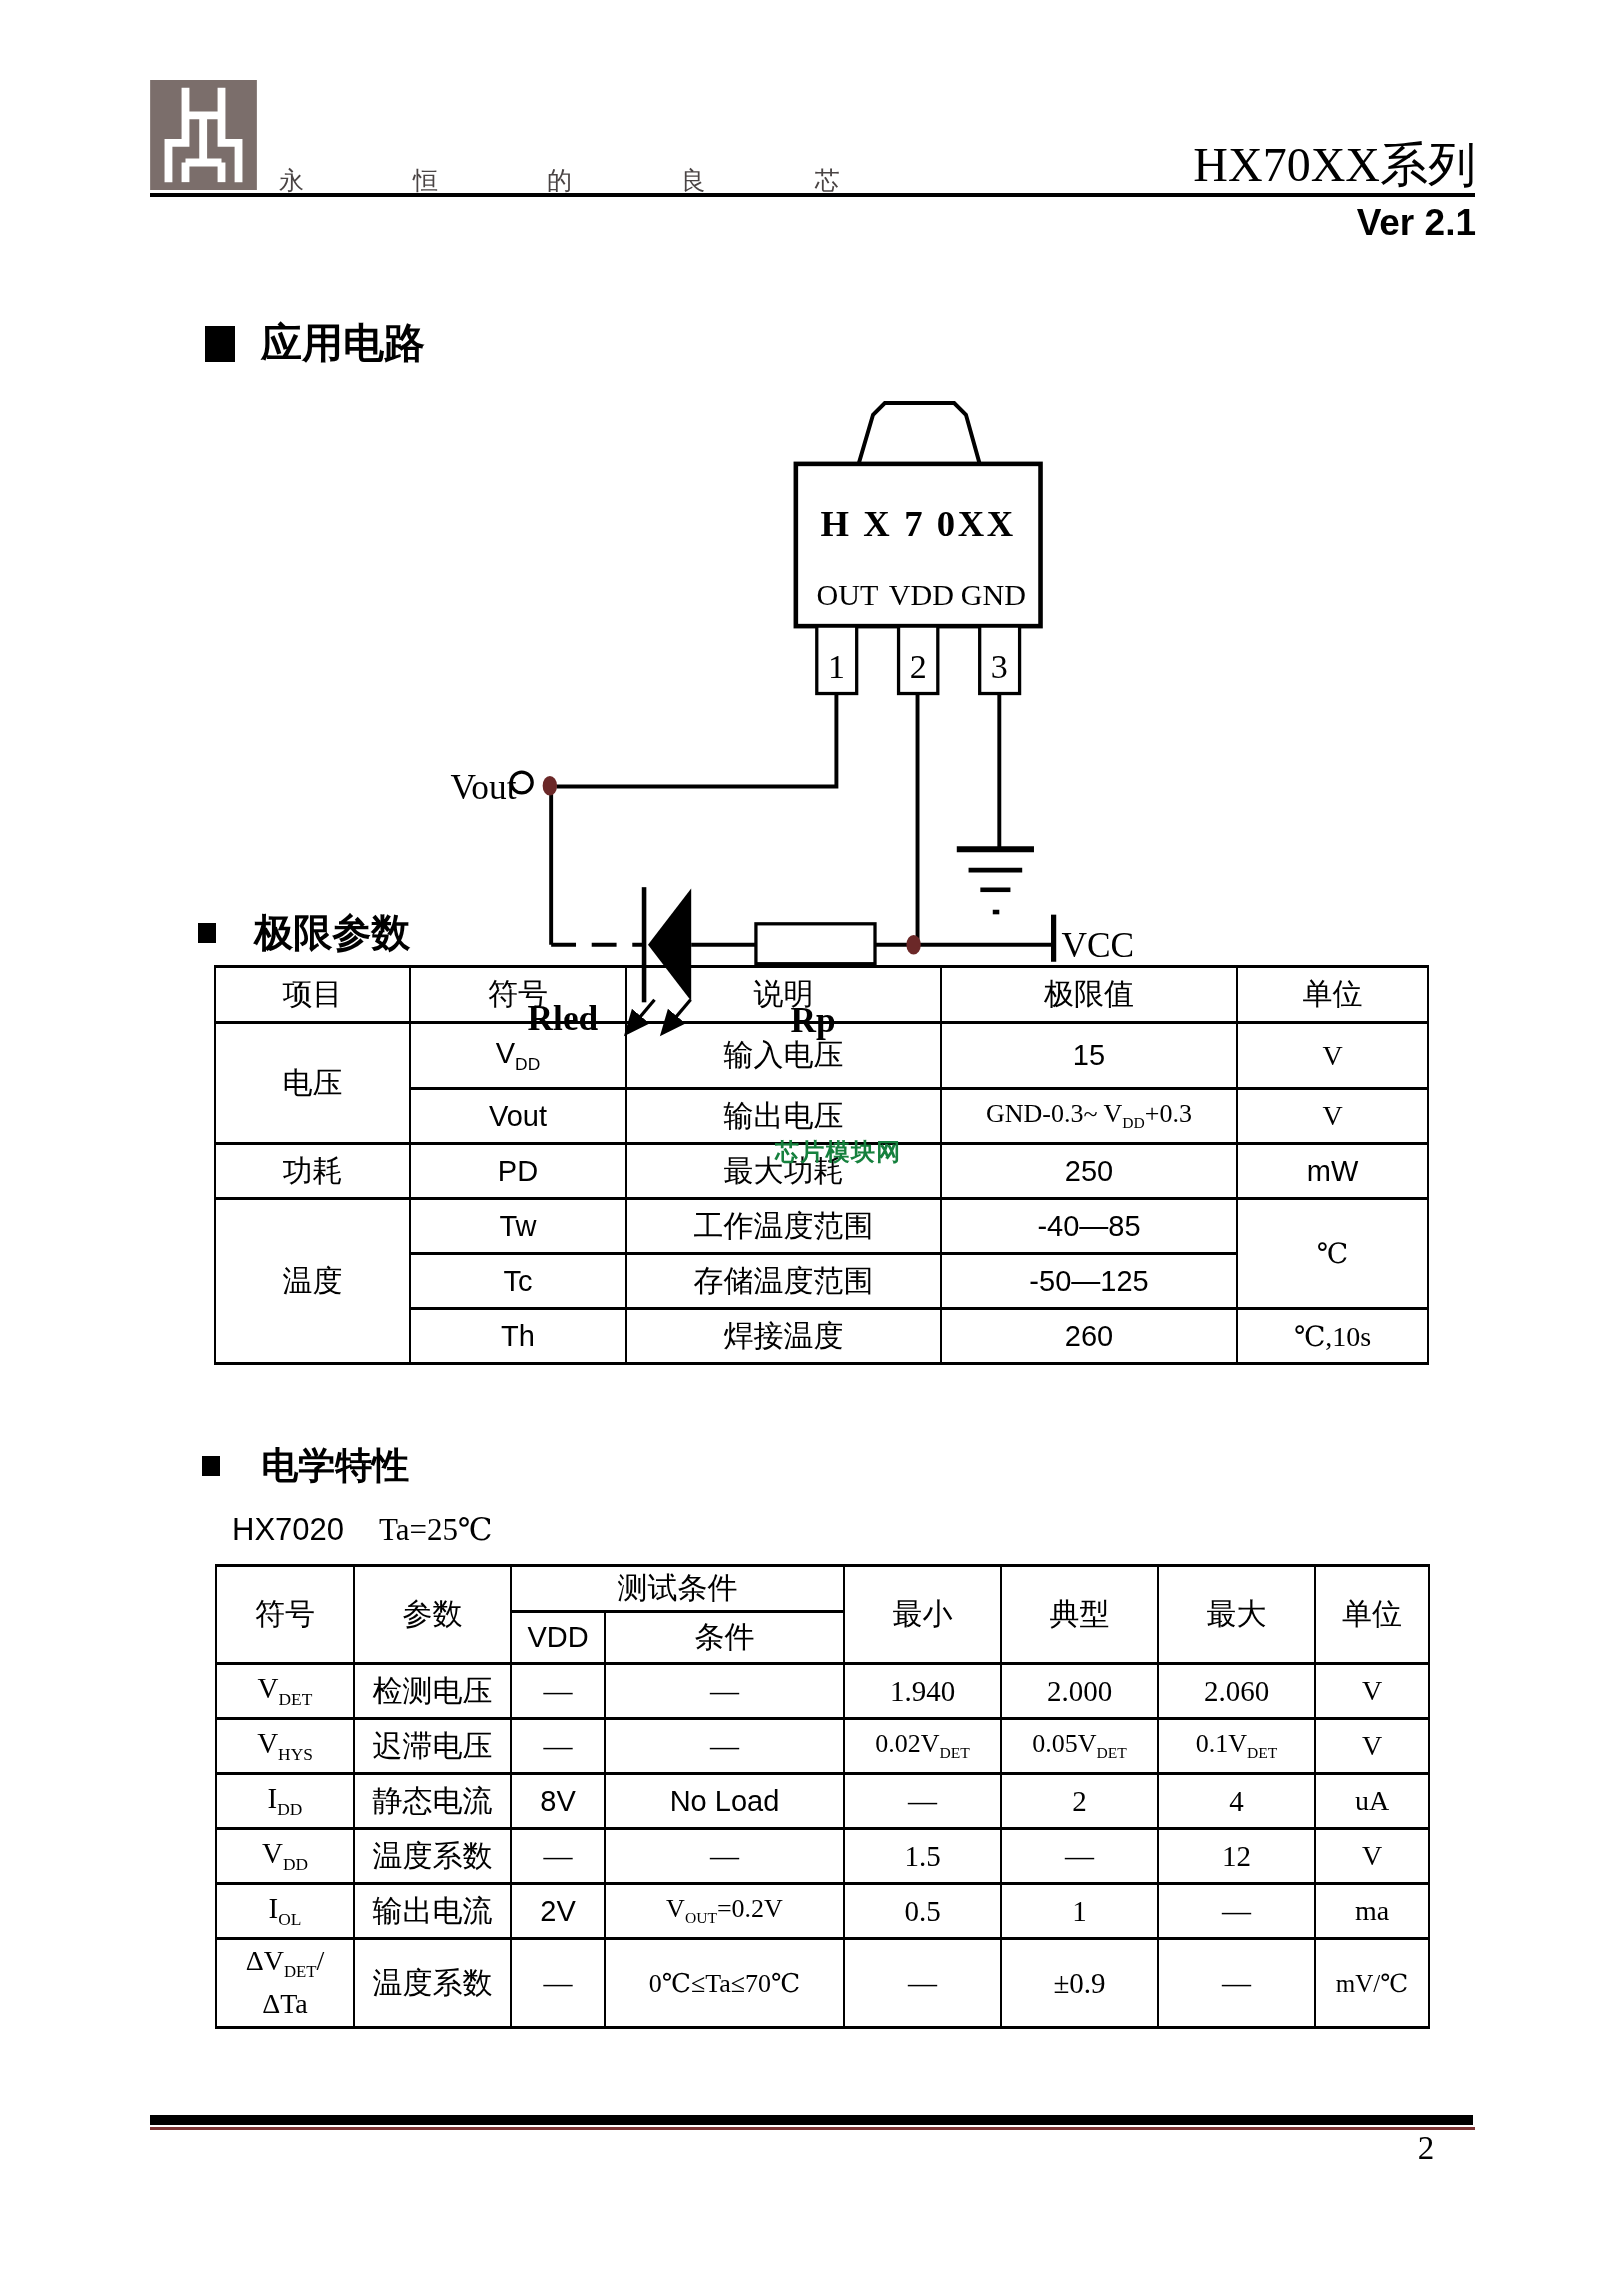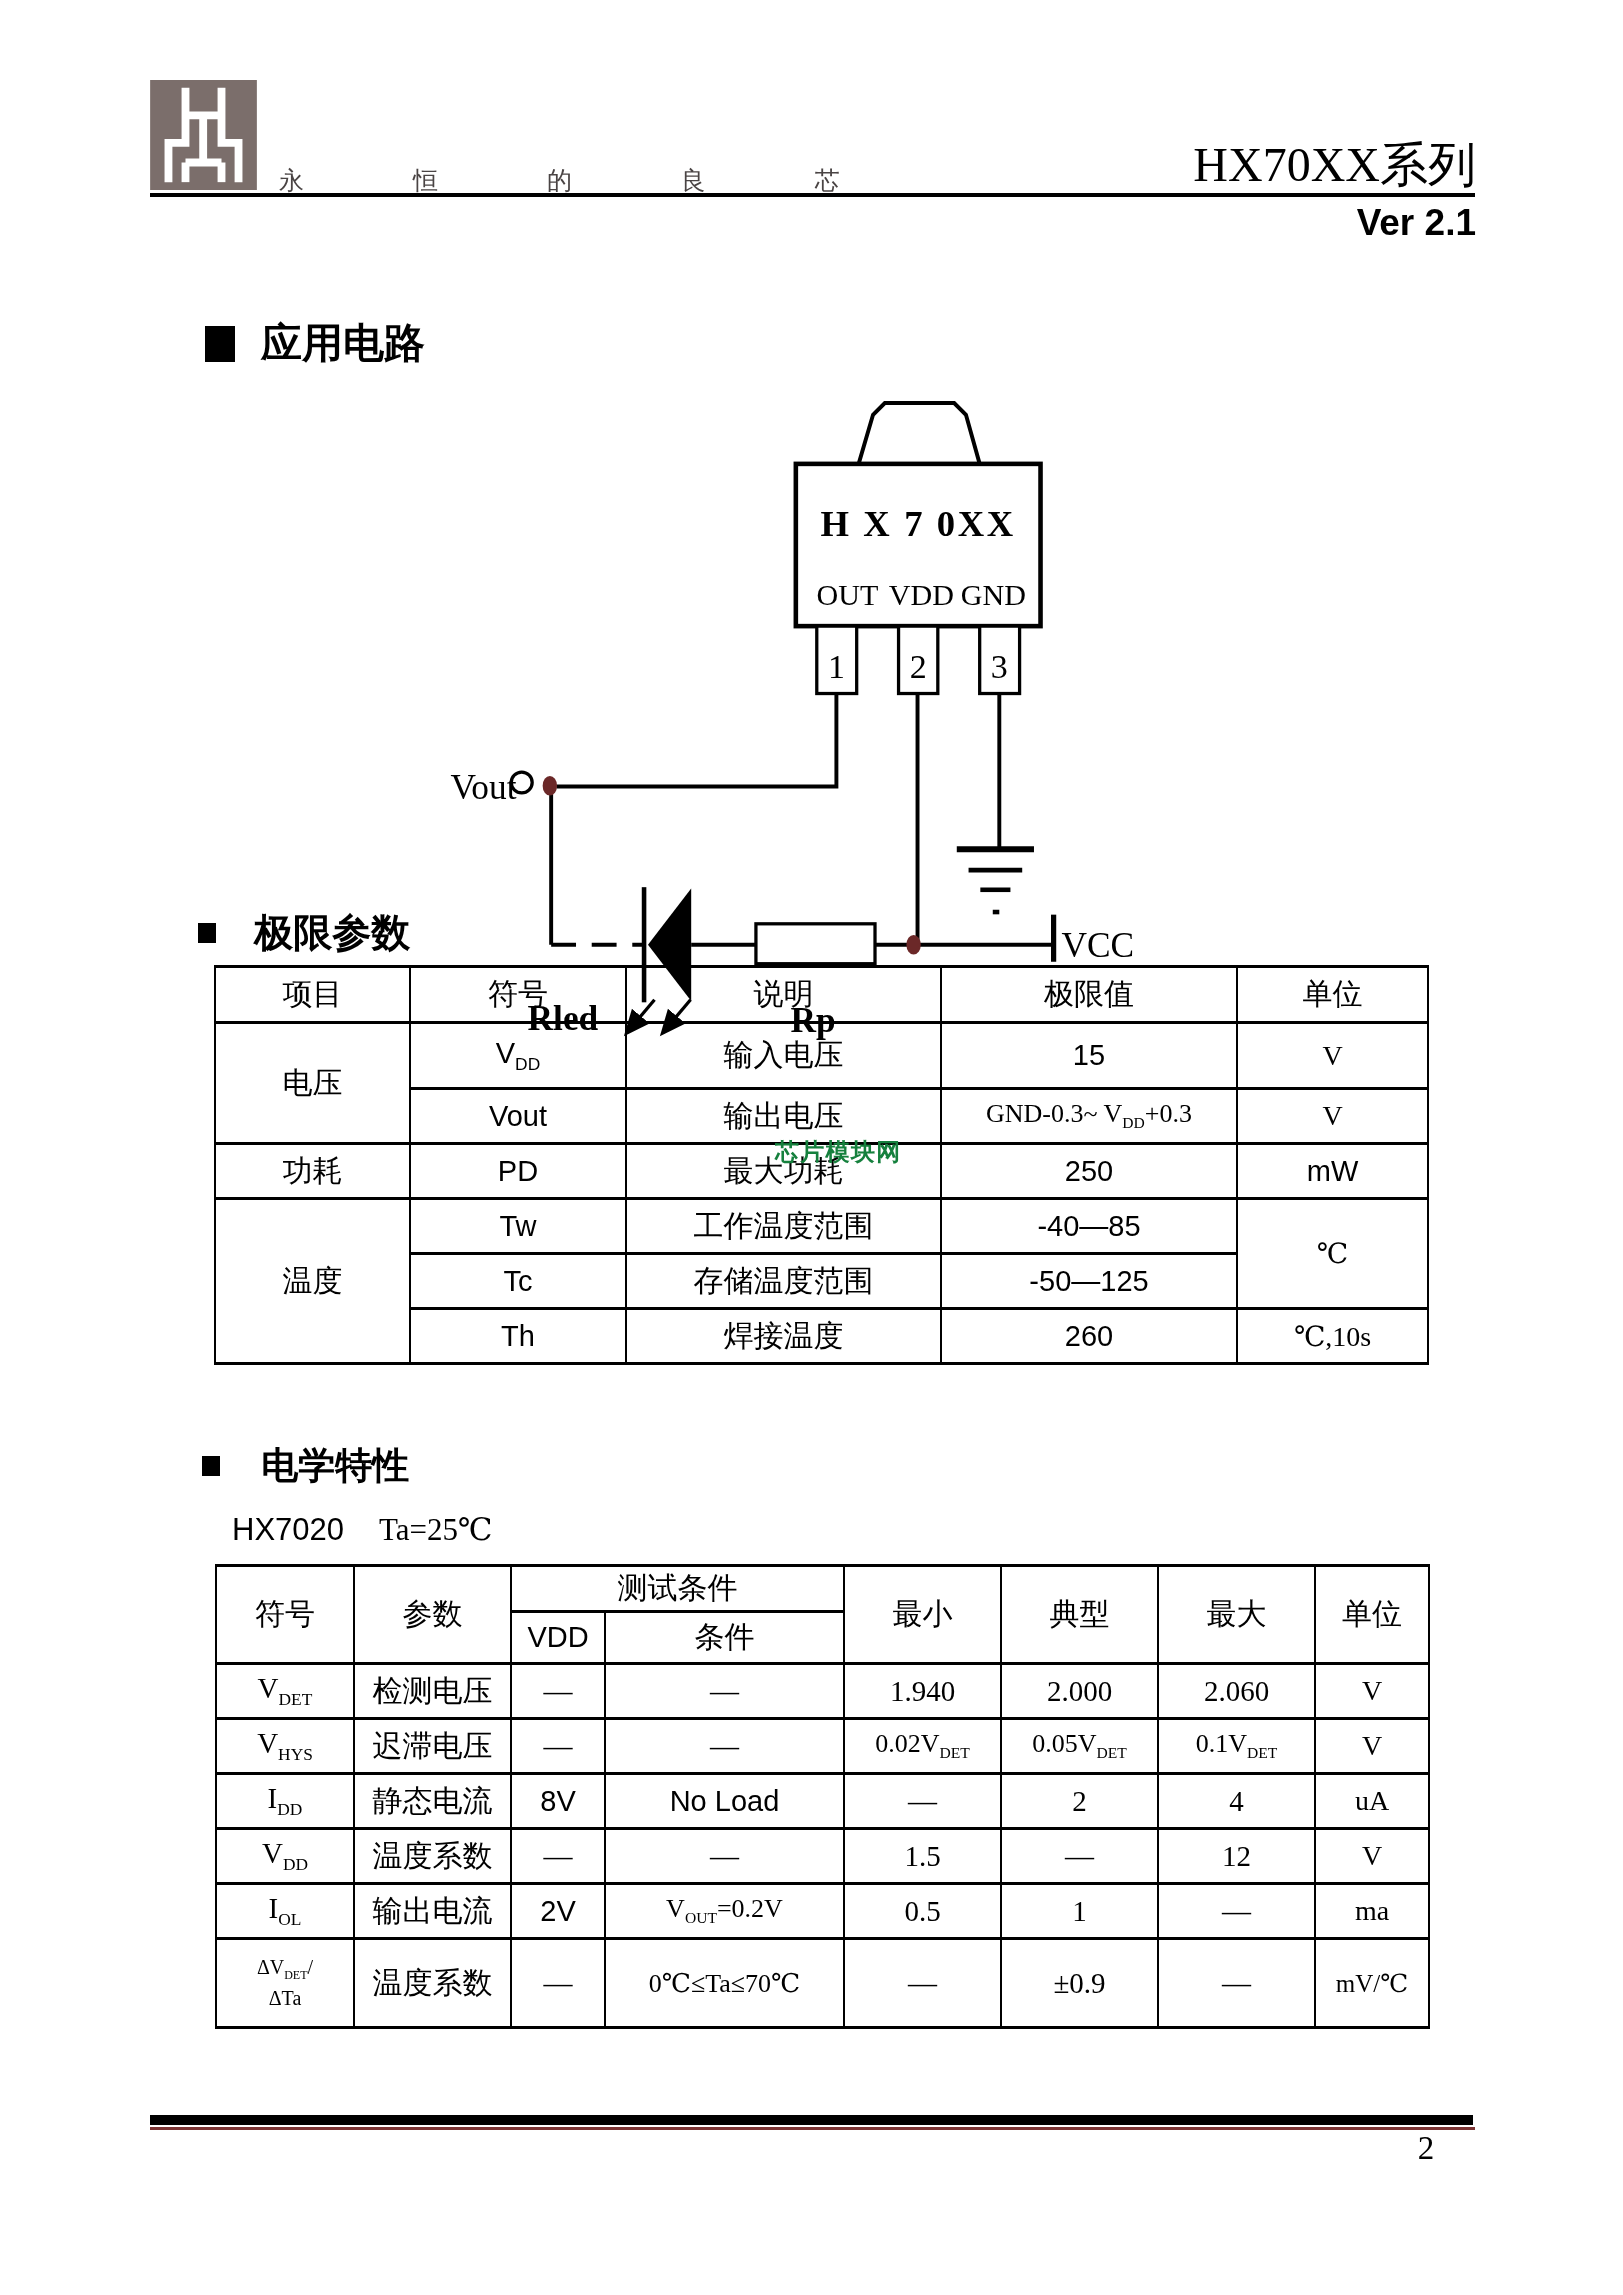--- a/index.html
+++ b/index.html
@@ -45,21 +45,21 @@
   }
   .limits-wrap{left:214px;top:965px;}
   .elec-wrap{left:215px;top:1564px;}
   .cn{font-size:30px;}
   .sym{font-family:"Liberation Sans","DejaVu Sans",sans-serif;font-size:29px;}
   .num{font-family:"Liberation Sans","DejaVu Sans",sans-serif;font-size:29px;}
   .ser{font-size:29px;}
   .ser-s{font-size:26px;}
   .unit{font-size:28px;}
   sub{font-size:0.6em;}
-  .twoline{line-height:1.45;font-size:20px;margin-top:32px;}
+  .twoline{line-height:1.45;font-size:28px;margin-top:32px;}
 
   .watermark{left:775px;top:1136px;font-size:24px;color:#15803d;font-weight:bold;
              letter-spacing:1.3px;font-family:"Liberation Sans","DejaVu Sans",sans-serif;text-align:right;}
 
   
   .f-bar{left:150px;top:2115px;width:1323px;height:9.8px;background:#000;}
   .f-red{left:150px;top:2127px;width:1325px;height:2.6px;background:#7b3333;}
   .f-page{left:1405px;top:2130px;width:42px;text-align:center;font-size:33px;}
 </style>
 </head>

